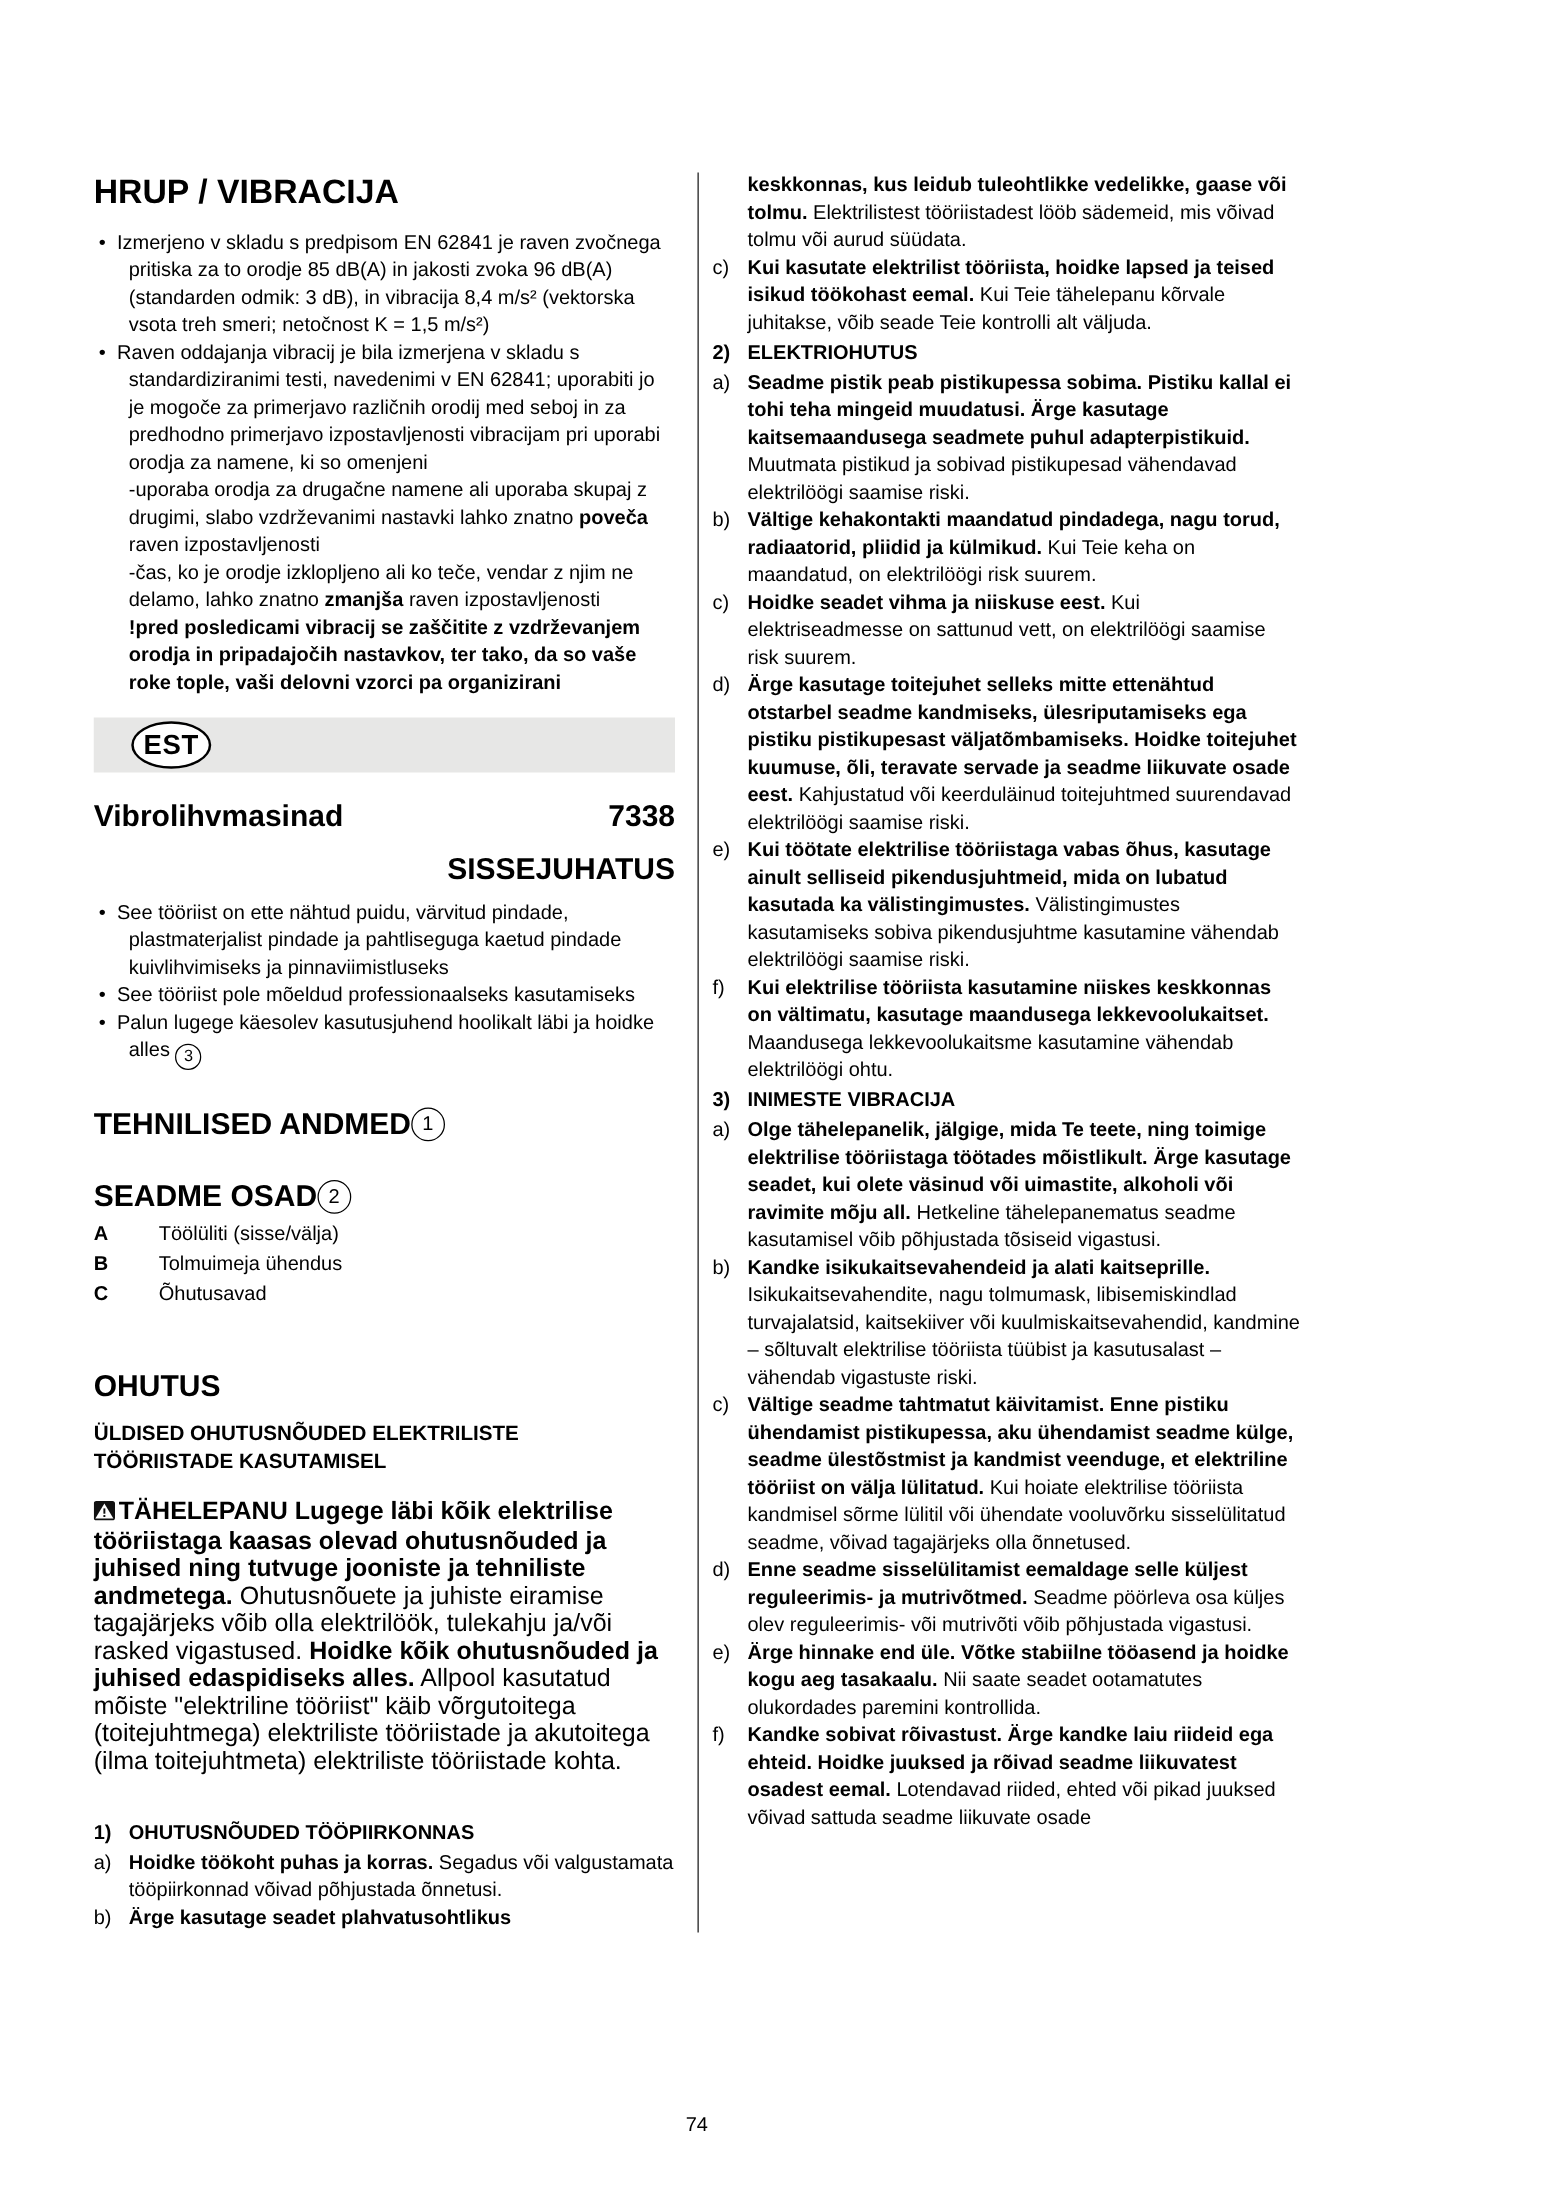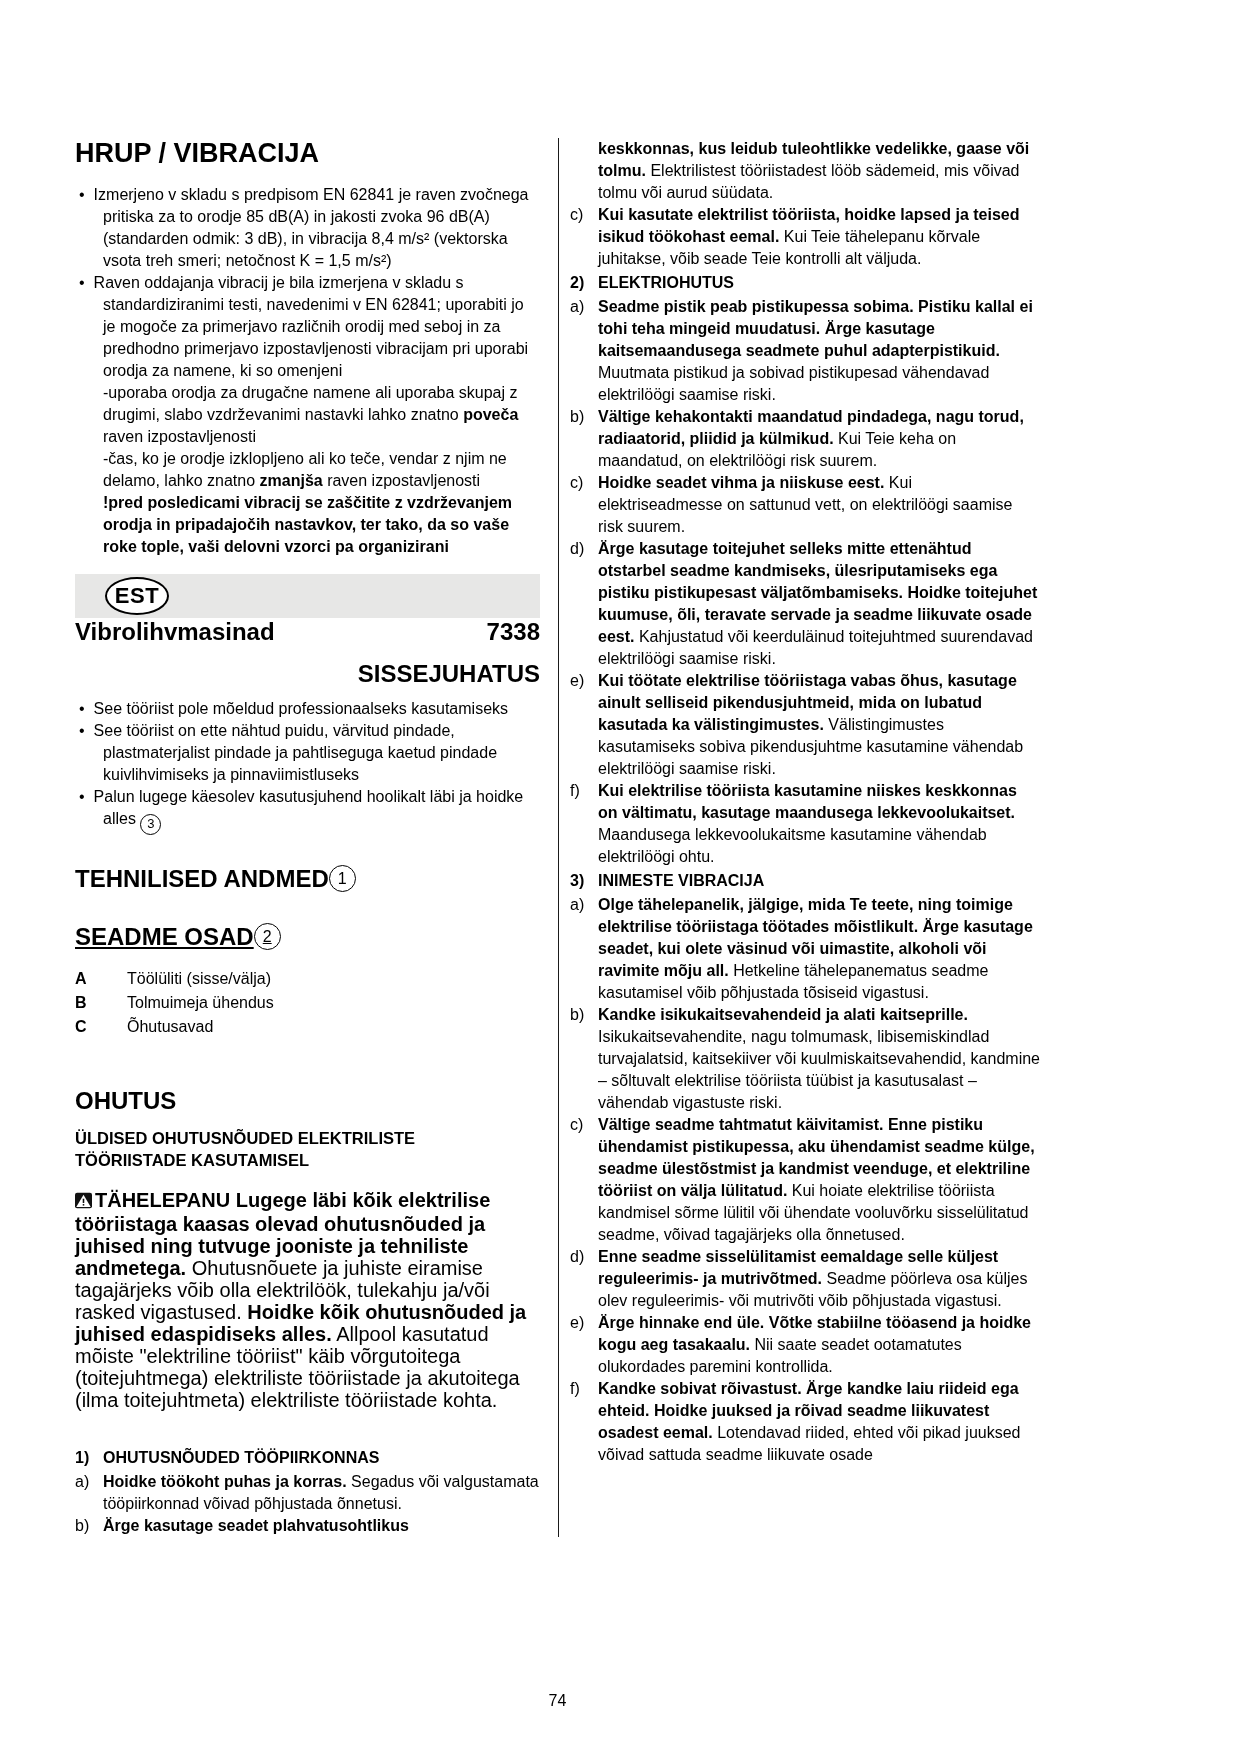--- a/index.html
+++ b/index.html
@@ -21,26 +21,26 @@
   .bullet { font-size:16px; line-height:22px; padding-left:28px; text-indent:-24px; }
   .bullet .marker { display:inline; margin-right:9px; }
   .subitem { font-size:16px; line-height:22px; padding-left:28px; }
   .warn-block { font-size:16px; line-height:22px; padding-left:28px; }
 
   .est-bar { margin-top:16px; height:44px; background:#e7e7e6; display:flex; align-items:center; padding-left:30px; }
   .est-oval { display:inline-flex; align-items:center; justify-content:center;
               width:60px; height:34px; border:2.5px solid #000; border-radius:50%;
               background:#fff; font-weight:700; font-size:22px; letter-spacing:0.5px; }
 
-  .product-row { display:flex; justify-content:space-between; align-items:baseline;
+  .product-row { margin-top:22px; display:flex; justify-content:space-between; align-items:baseline;
                  font-size:24px; font-weight:700; }
 
   .sisse-title  { margin-top:14px; margin-bottom:10px;text-align:right; }
   .tech-title   { margin-top:30px; }
-  .seadme-title { margin-top:30px; margin-bottom:16px;text-decoration:underline; }
+  .seadme-title { margin-top:30px; margin-bottom:4px; }
   .ohutus-title { margin-top:48px; margin-bottom:12px; }
 
   .parts { font-size:16px; line-height:24px; }
   .part-row { display:flex; }
   .part-key { width:52px; flex:none; font-weight:700; }
 
   .subtitle { font-size:16.5px; font-weight:700; line-height:22px; white-space:pre-line; margin-bottom:18px; }
 
   .warn-para { font-size:20px; line-height:22px; margin:0 0 36px 0; }
   .warning-icon { display:inline-block; vertical-align:-2px; margin-right:3px; }
@@ -80,22 +80,22 @@
         </span>
     </div>
 
     <div class="product-row">
       <span>Vibrolihvmasinad</span>
       <span>7338</span>
     </div>
 
     <h2 class="sisse-title">SISSEJUHATUS</h2>
 
+    <div class="bullet"><span class="marker">•</span><span><span>See tööriist on ette nähtud puidu, värvitud pindade, plastmaterjalist pindade ja pahtliseguga kaetud pindade kuivlihvimiseks ja pinnaviimistluseks</span></span></div>
     <div class="bullet"><span class="marker">•</span><span><span>See tööriist pole mõeldud professionaalseks kasutamiseks</span></span></div>
-    <div class="bullet"><span class="marker">•</span><span><span>See tööriist on ette nähtud puidu, värvitud pindade, plastmaterjalist pindade ja pahtliseguga kaetud pindade kuivlihvimiseks ja pinnaviimistluseks</span></span></div>
     <div class="bullet"><span class="marker">•</span><span><span>Palun lugege käesolev kasutusjuhend hoolikalt läbi ja hoidke alles </span><span class="circle-num sm">3</span></span></div>
 
     <div class="h2-row tech-title">
       <h2>TEHNILISED ANDMED</h2>
       <span class="circle-num lg">1</span>
     </div>
 
     <div class="h2-row seadme-title">
       <h2>SEADME OSAD</h2>
       <span class="circle-num lg">2</span>

